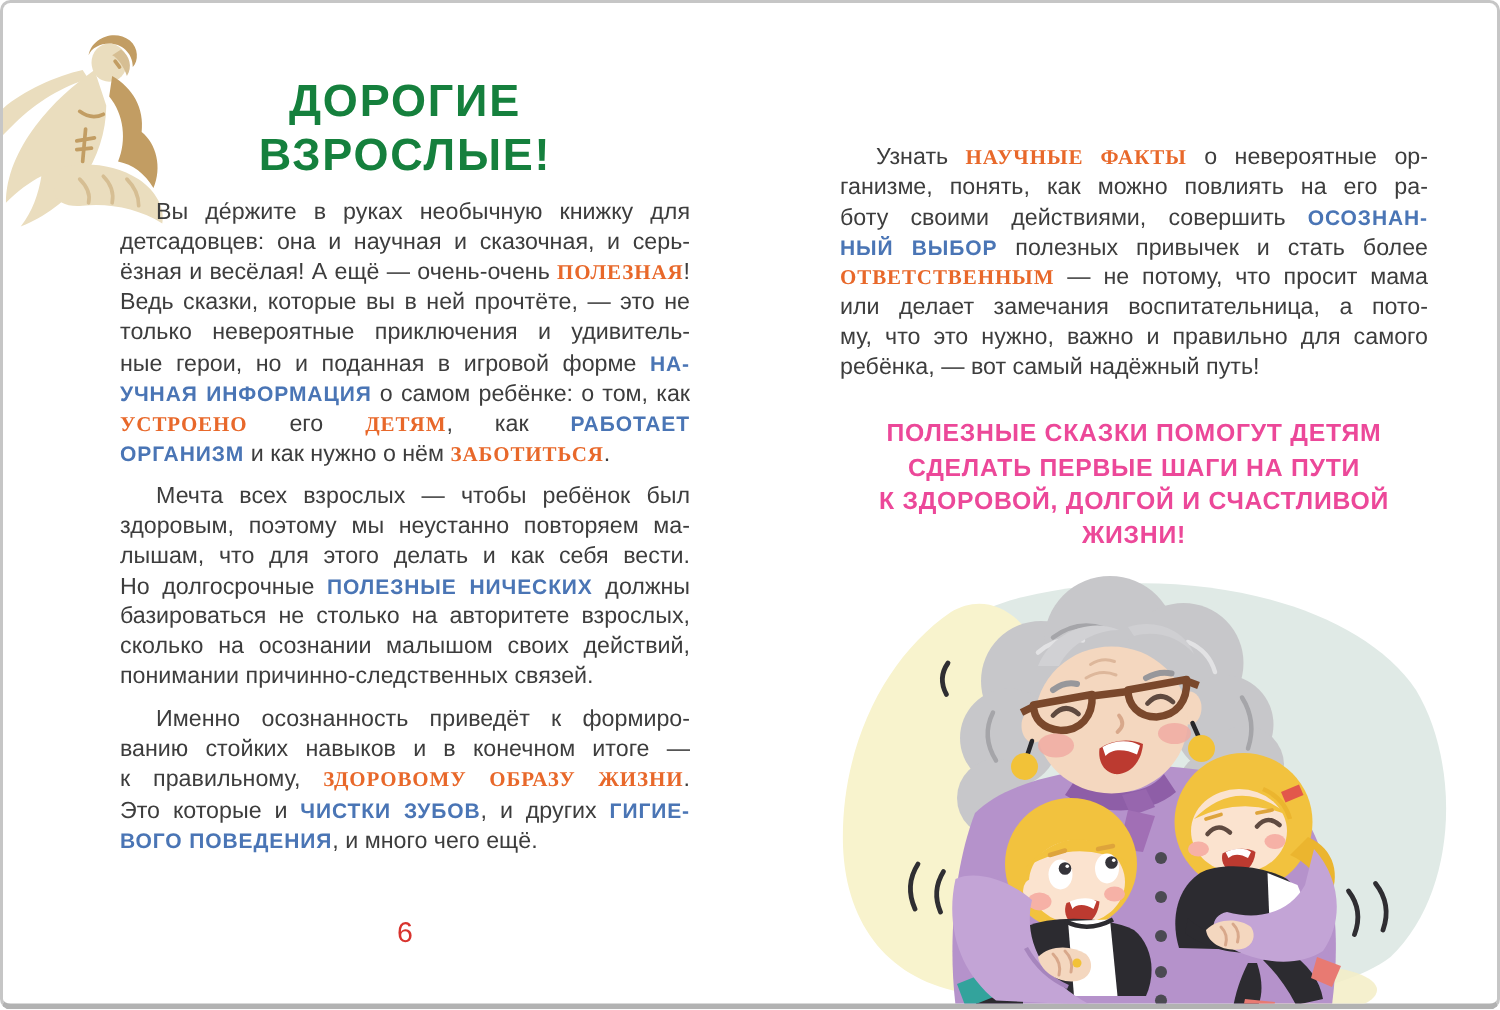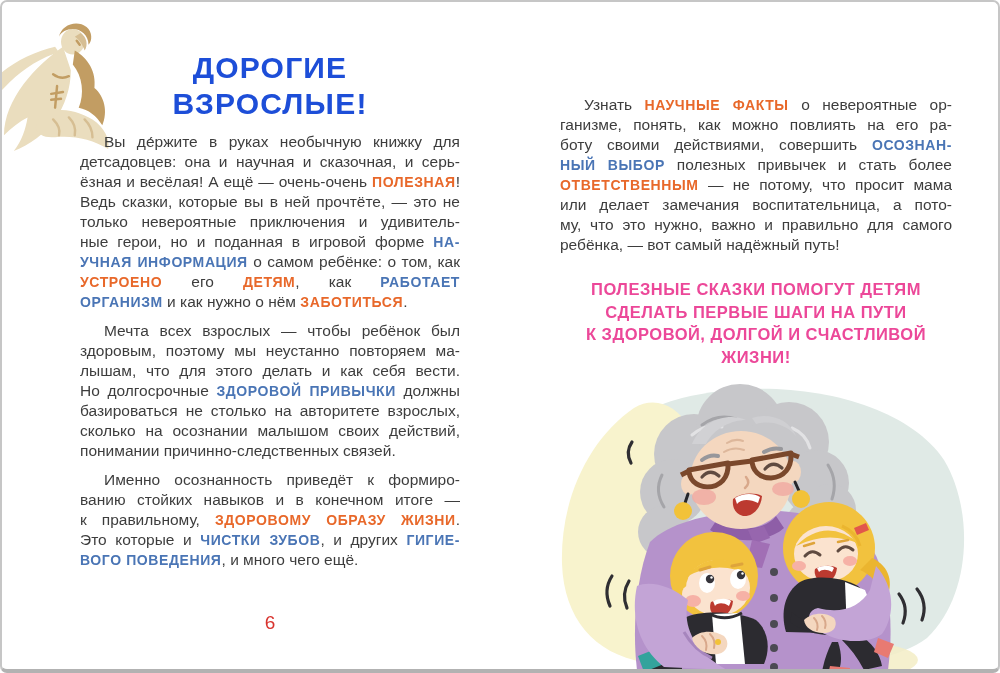--- a/index.html
+++ b/index.html
@@ -6,35 +6,35 @@
   .book{
     position:relative;width:1000px;height:673px;box-sizing:border-box;
     background:#ffffff;border:2px solid #c6c6c6;border-bottom:4px solid #b2b2b2;
     border-radius:7px;overflow:hidden;
     font-family:"Liberation Sans","DejaVu Sans",sans-serif;color:#3d3d3d;
   }
   .left-col{position:absolute;left:78px;top:0;width:380px;}
   .right-col{position:absolute;left:558px;top:0;width:392px;}
   .title{
     position:absolute;top:48px;left:0;width:380px;text-align:center;
-    color:#1d4ed8;font-weight:800;font-size:30px;line-height:36px;
+    color:#15803d;font-weight:800;font-size:30px;line-height:36px;
     letter-spacing:1.2px;text-transform:uppercase;
   }
   .paras{position:absolute;left:0;width:100%;}
   .left-col .paras{top:130px;}
   .right-col .paras{top:93px;}
   .para{margin:0 0 9px 0;}
   .line{
     height:20px;line-height:20px;font-size:15.5px;overflow:hidden;
     text-align:justify;text-align-last:justify;
   }
   .line.end{text-align-last:left;}
   .line.first{text-indent:24px;}
   .hl{font-weight:700;font-size:14px;letter-spacing:0.6px;}
-  .hl.o{color:#e8682a;}
+  .hl.o{color:#e8682a;font-family:Liberation Serif, serif;}
   .hl.b{color:#4a75b5;}
   .callout{
     position:absolute;left:558px;top:276px;width:392px;text-align:center;
     color:#ec4899;font-weight:700;font-size:16.5px;line-height:22.5px;letter-spacing:0.5px;
   }
   .callout .cline{height:22.5px;}
   .pagenum{
     position:absolute;top:610px;left:0;width:380px;text-align:center;
     color:#d8332e;font-size:19px;font-weight:400;
   }
@@ -82,21 +82,21 @@
           <div class="line"><span>только невероятные приключения и удивитель-</span></div>
           <div class="line"><span>ные герои, но и поданная в игровой форме </span><span class="hl b">НА-</span></div>
           <div class="line"><span class="hl b">УЧНАЯ ИНФОРМАЦИЯ</span><span> о самом ребёнке: о том, как</span></div>
           <div class="line"><span class="hl o">УСТРОЕНО</span><span> его </span><span class="hl o">ДЕТЯМ</span><span>, как </span><span class="hl b">РАБОТАЕТ</span><span> человеческий</span></div>
           <div class="line end"><span class="hl b">ОРГАНИЗМ</span><span> и как нужно о нём </span><span class="hl o">ЗАБОТИТЬСЯ</span><span>.</span></div>
         </div>
         <div class="para">
           <div class="line first"><span>Мечта всех взрослых — чтобы ребёнок был</span></div>
           <div class="line"><span>здоровым, поэтому мы неустанно повторяем ма-</span></div>
           <div class="line"><span>лышам, что для этого делать и как себя вести.</span></div>
-          <div class="line"><span>Но долгосрочные </span><span class="hl b">ЗДОРОВОЙ ПРИВЫЧКИ</span><span> должны</span></div>
+          <div class="line"><span>Но долгосрочные </span><span class="hl b">ПОЛЕЗНЫЕ НИЧЕСКИХ</span><span> должны</span></div>
           <div class="line"><span>базироваться не столько на авторитете взрослых,</span></div>
           <div class="line"><span>сколько на осознании малышом своих действий,</span></div>
           <div class="line end"><span>понимании причинно-следственных связей.</span></div>
         </div>
         <div class="para">
           <div class="line first"><span>Именно осознанность приведёт к формиро-</span></div>
           <div class="line"><span>ванию стойких навыков и в конечном итоге —</span></div>
           <div class="line"><span>к правильному, </span><span class="hl o">ЗДОРОВОМУ ОБРАЗУ ЖИЗНИ</span><span>.</span></div>
           <div class="line"><span>Это которые и </span><span class="hl b">ЧИСТКИ ЗУБОВ</span><span>, и других </span><span class="hl b">ГИГИЕ-</span></div>
           <div class="line end"><span class="hl b">ВОГО ПОВЕДЕНИЯ</span><span>, и много чего ещё.</span></div>

